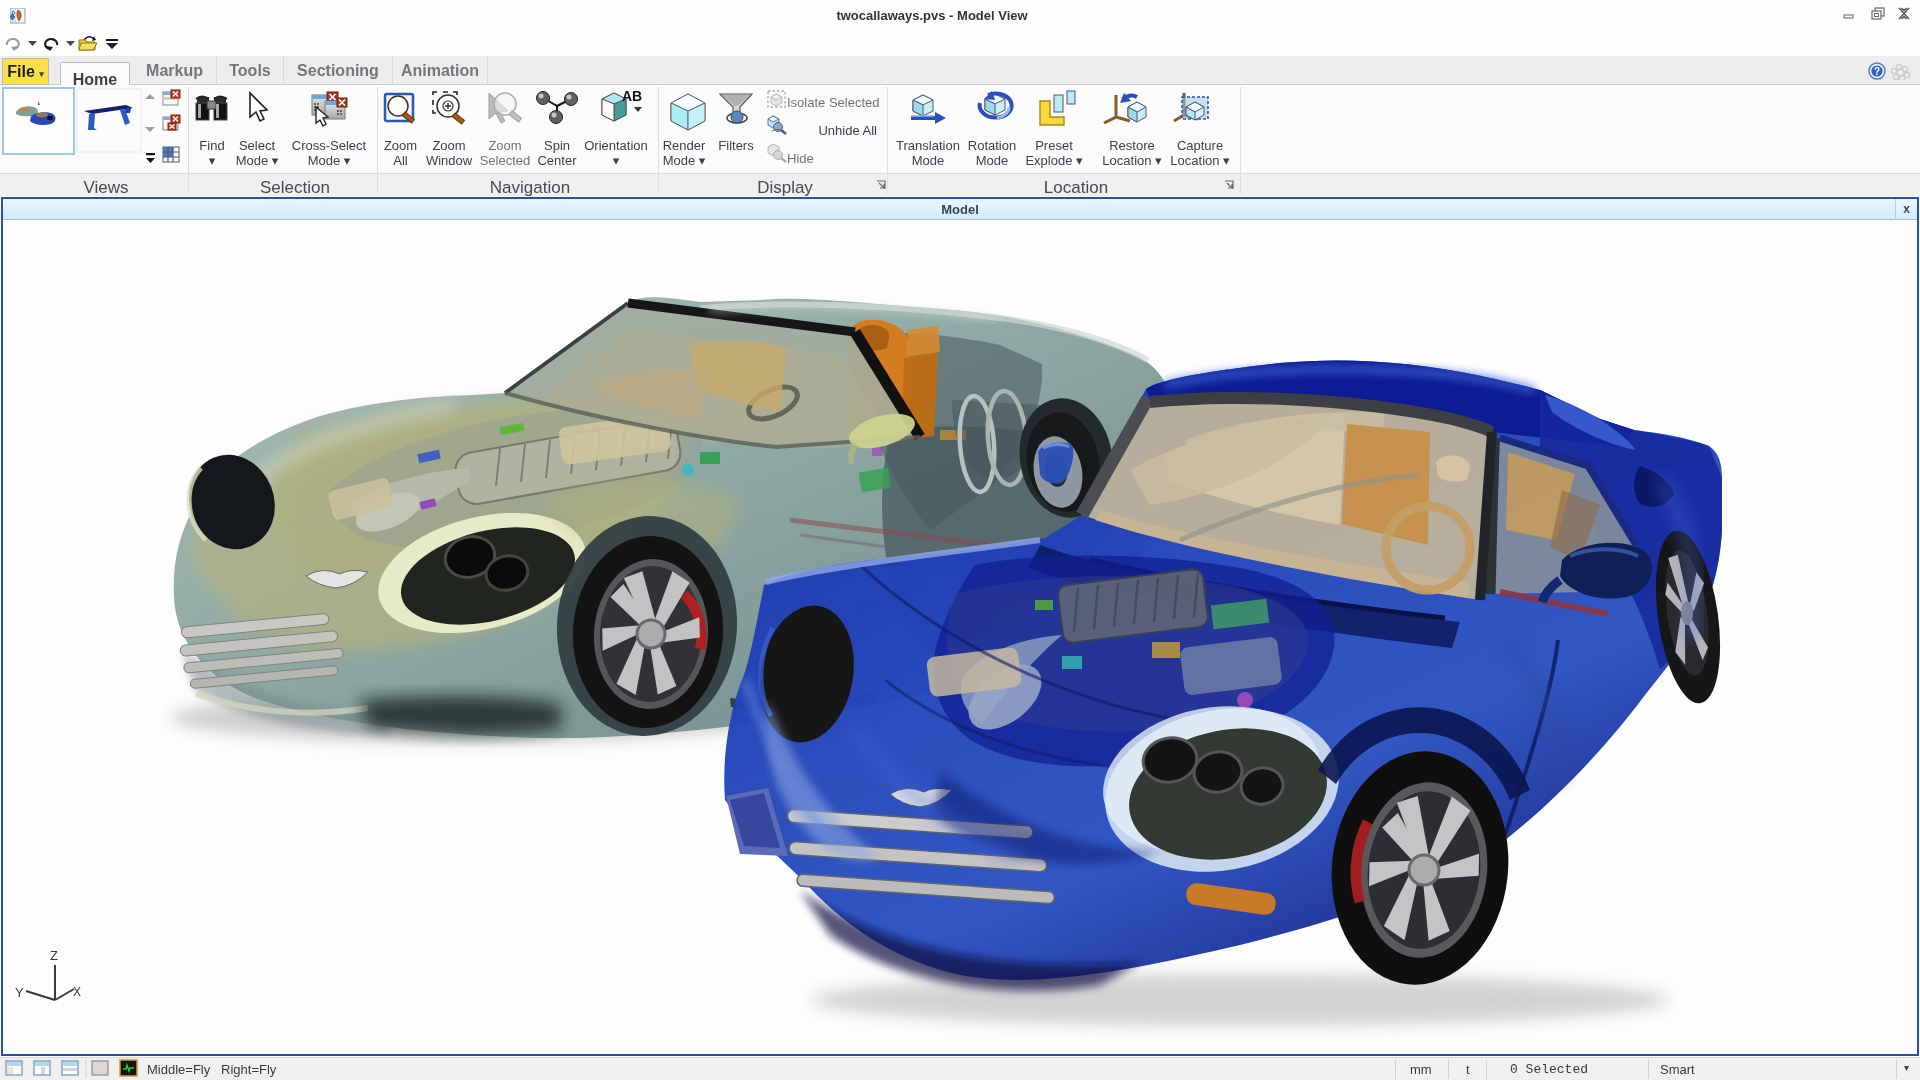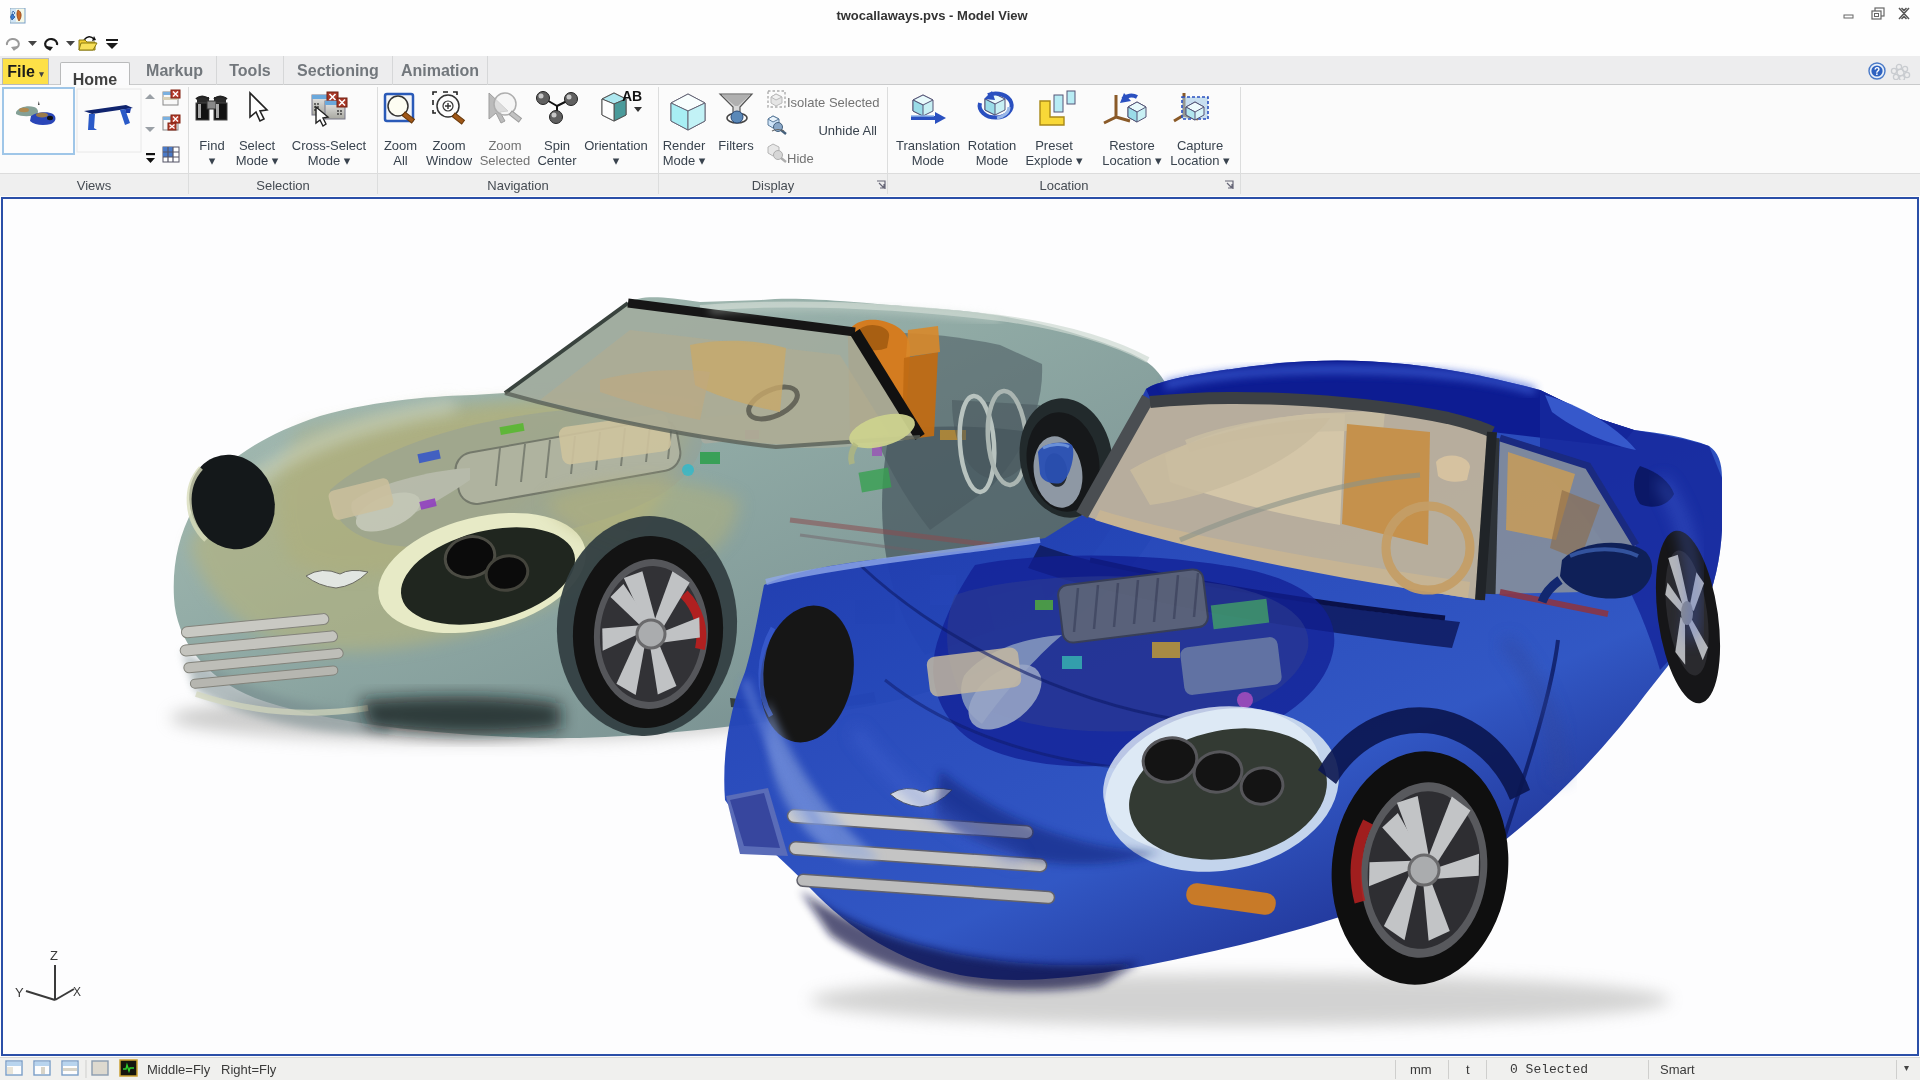--- a/index.html
+++ b/index.html
@@ -27,21 +27,21 @@
 .tab { position:absolute; top:0; height:29px; font-size:16px; font-weight:bold; color:#72777c;
   text-align:center; line-height:29px; border-right:1px solid #d6d7d8; }
 .tab.sel { background:#fbfbfc; color:#404040; border:1px solid #b9babb; border-bottom:none;
   border-radius:2px 2px 0 0; top:-3px; height:32px; line-height:34px;margin-top:9px; }
 #helpicons { position:absolute; right:8px; top:6px; }
 
 
 #ribbon { position:absolute; left:0; top:85px; width:1920px; height:111px; background:#fbfbfb; }
 #grouplabels { position:absolute; left:0; top:88px; width:1920px; height:23px; background:#efefef;
   border-top:1px solid #dcdcdc; }
-.glabel { position:absolute; top:4px; font-size:13px; color:#454b52; text-align:center; }
+.glabel { position:absolute; top:4px; font-size:17px; color:#454b52; text-align:center;margin-left:12px; }
 .gsep { position:absolute; top:2px; width:1px; height:107px; background:#dcdddd; }
 .btnlabel { position:absolute; font-size:13px; color:#39434e; text-align:center; line-height:15px; }
 .dis { color:#737373; }
 
 
 #modelpanel { position:absolute; left:1px; top:197px; width:1918px; height:859px;
   border:2px solid #2b4fa8; background:#fdfdfe; }
 #modelheader { position:absolute; left:0; top:0; width:1914px; height:21px;
   background:linear-gradient(#eaf6fe,#d2ecfb); border-bottom:1px solid #a8bfcf; }
 #modelheader .t { position:absolute; left:0; width:100%; top:3px; text-align:center;
@@ -377,20 +377,24 @@
     <div class="btnlabel" style="left:787px; top:38px; width:90px; text-align:right;">Unhide All</div>
     <div class="btnlabel dis" style="left:787px; top:66px; width:60px; text-align:left;">Hide</div>
     <div class="btnlabel" style="left:891px; top:53px; width:74px;">Translation<br>Mode</div>
     <div class="btnlabel" style="left:962px; top:53px; width:60px;">Rotation<br>Mode</div>
     <div class="btnlabel" style="left:1021px; top:53px; width:66px;">Preset<br>Explode ▾</div>
     <div class="btnlabel" style="left:1097px; top:53px; width:70px;">Restore<br>Location ▾</div>
     <div class="btnlabel" style="left:1165px; top:53px; width:70px;">Capture<br>Location ▾</div>
   </div>
 
   <div id="modelpanel">
+    <div id="modelheader">
+      <div class="t">Model</div>
+      <div id="mhx">x</div>
+    </div>
     <div id="viewport">
       <svg id="scene" width="1914" height="833" viewBox="3 221 1914 833">
         <defs>
           <linearGradient id="tealbody" x1="0" y1="0" x2="1" y2="1">
             <stop offset="0" stop-color="#a9bfb4"></stop>
             <stop offset="0.45" stop-color="#8aa5a0"></stop>
             <stop offset="1" stop-color="#6c8487"></stop>
           </linearGradient>
           <linearGradient id="bluebody" x1="0" y1="0" x2="0.7" y2="1">
             <stop offset="0" stop-color="#1b2fa6"></stop>

